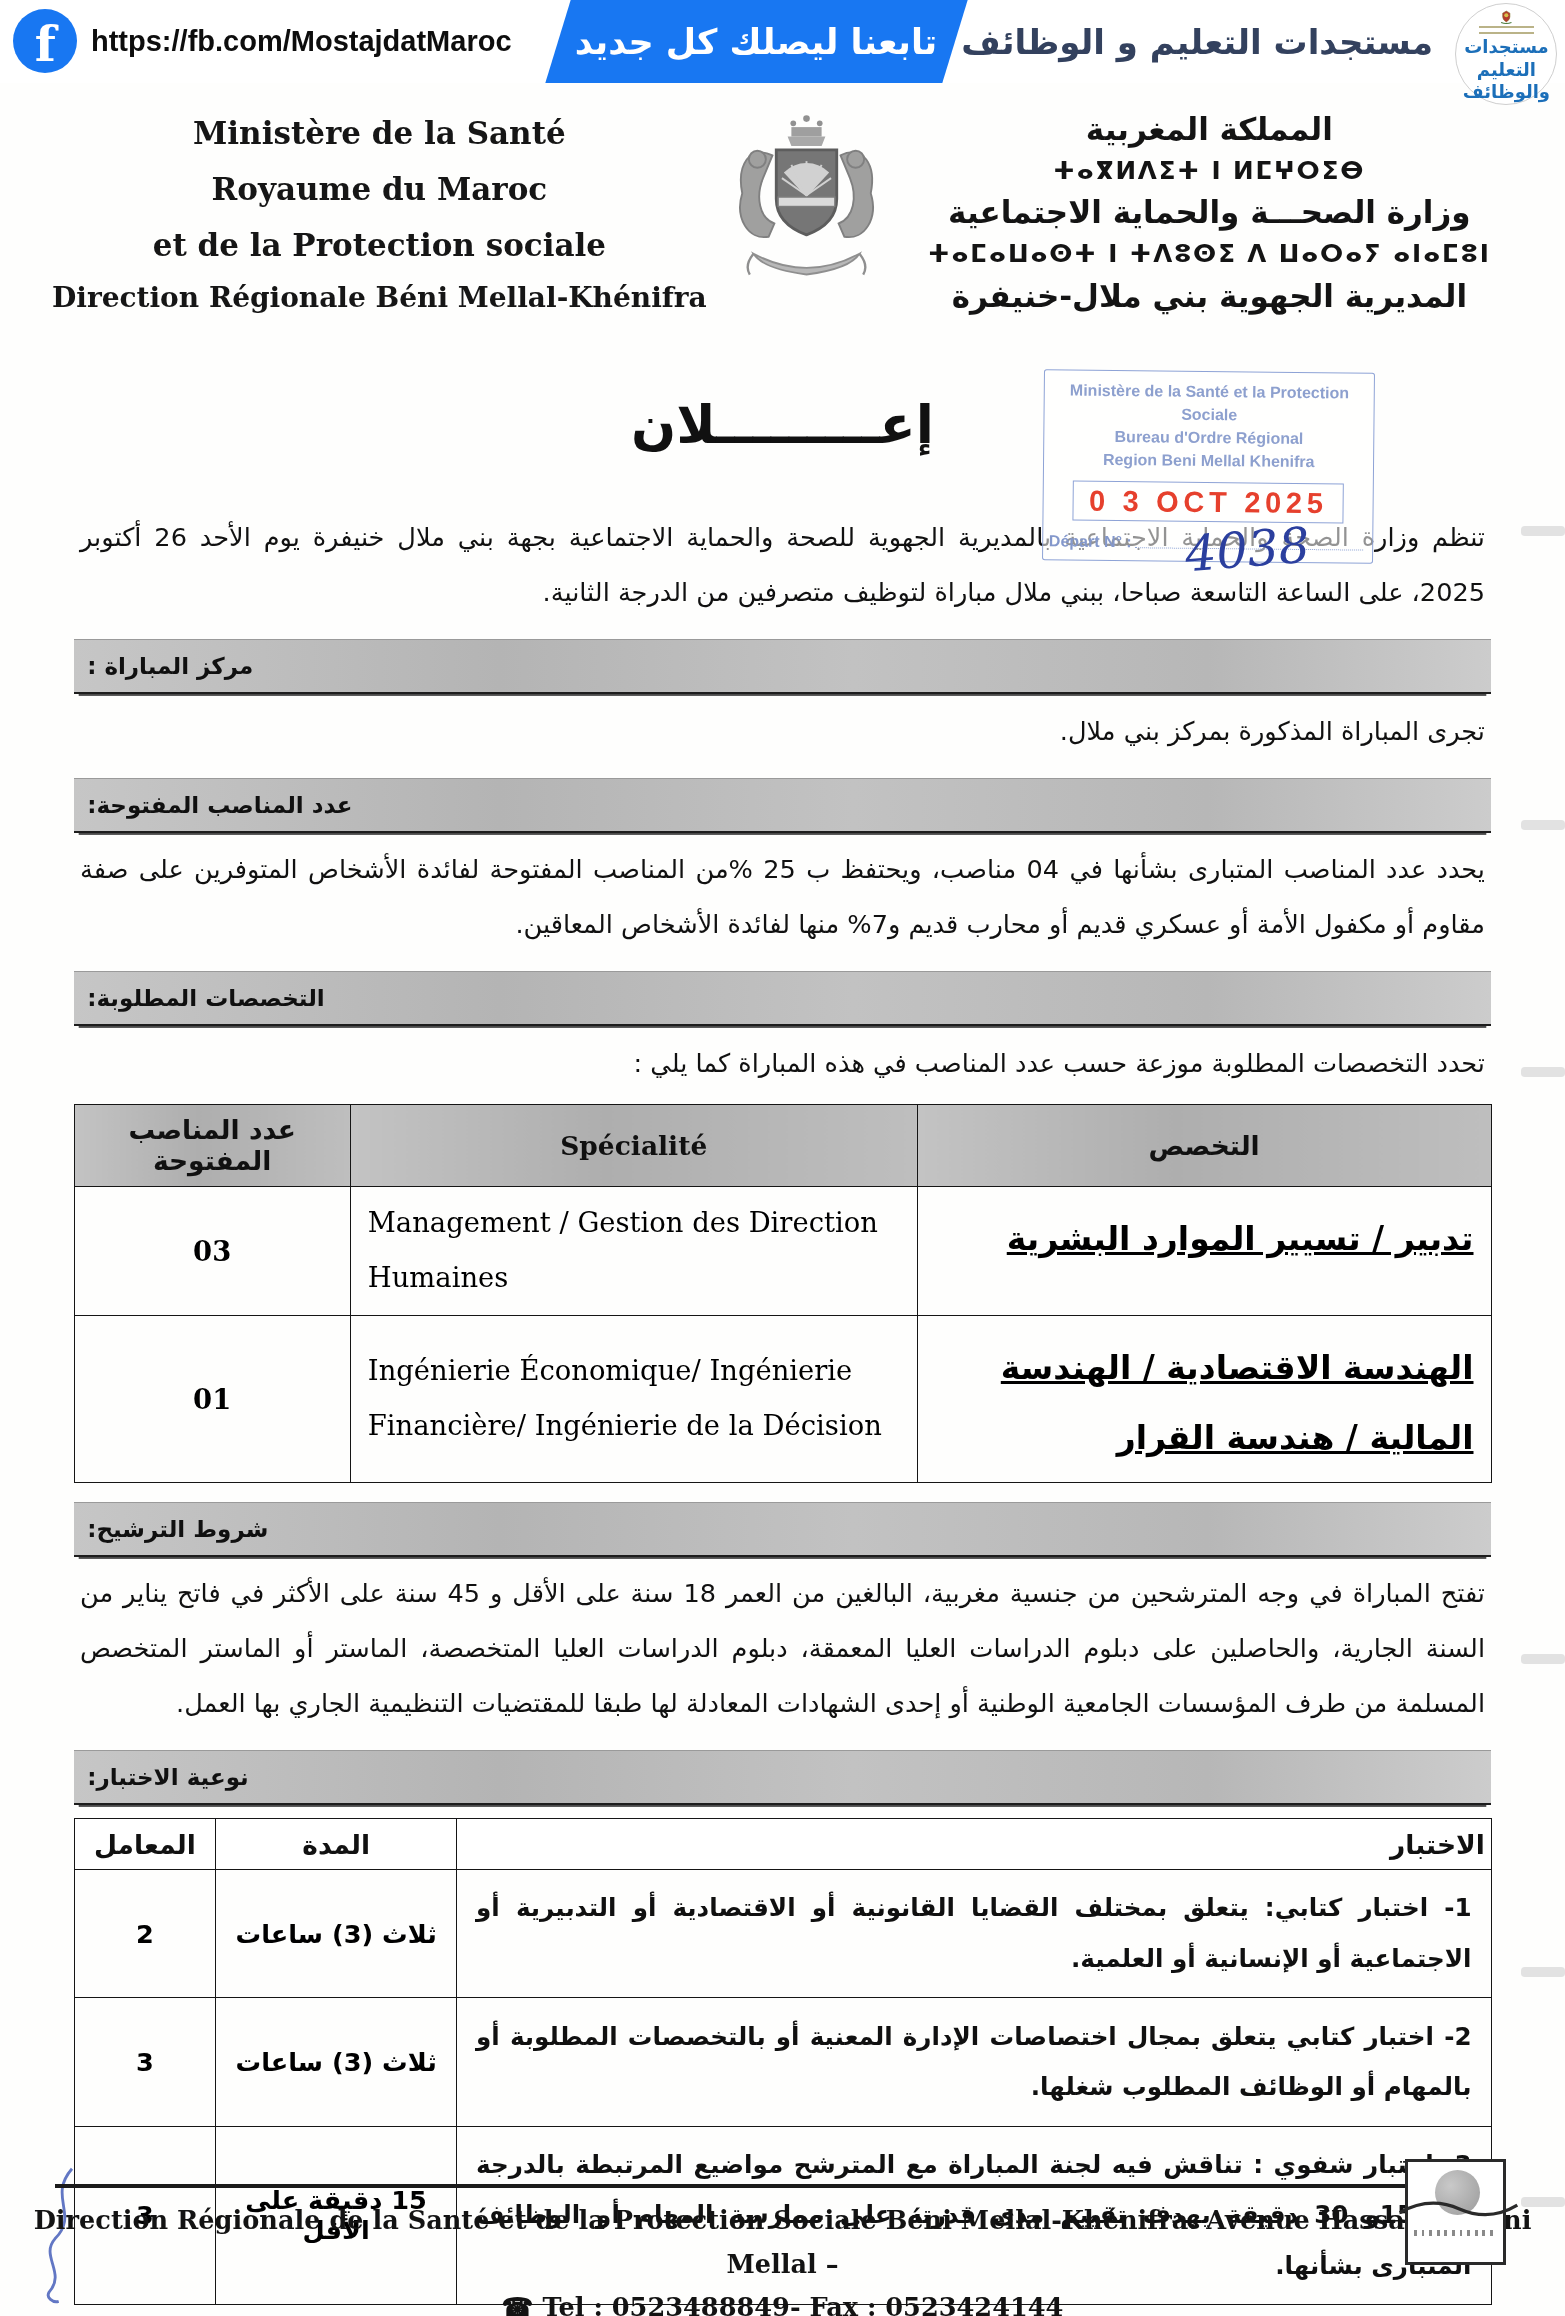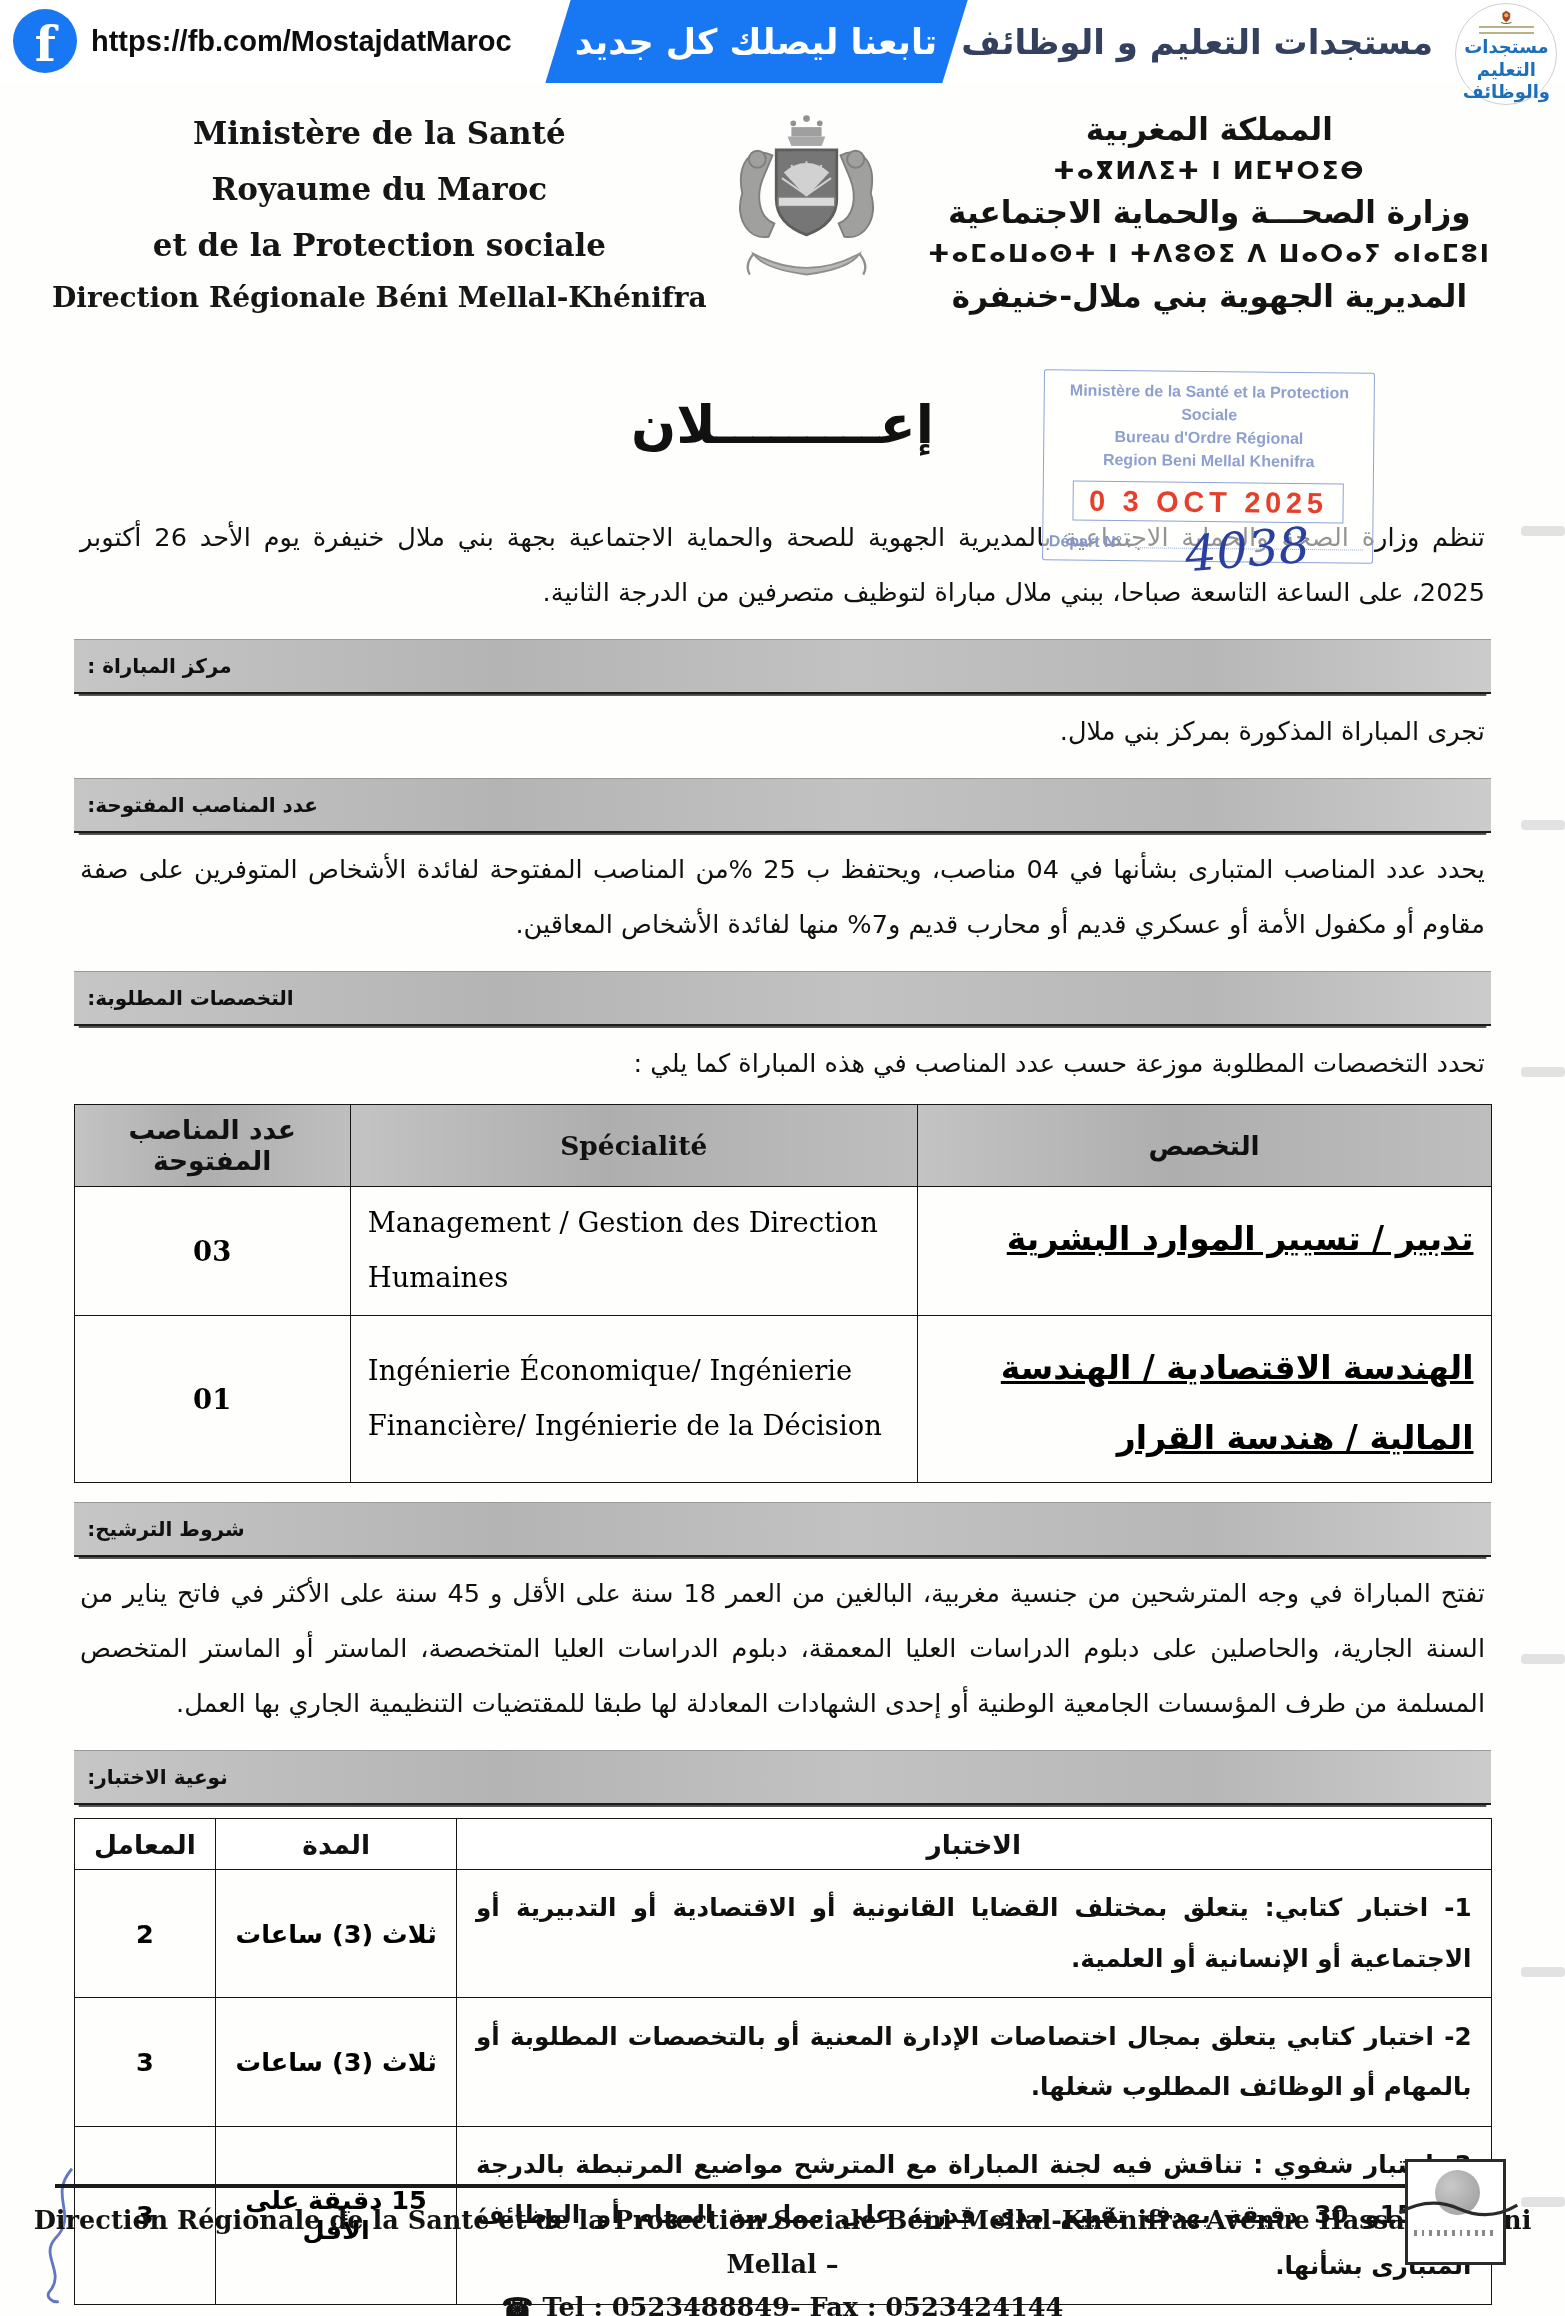--- a/index.html
+++ b/index.html
@@ -57,36 +57,36 @@
   .para{direction:rtl;text-align:justify;margin:9.5px 80px 0;font-size:25.6px;font-weight:normal;
         line-height:2.15;color:#111;}
   .para.first{margin-top:55px;}
 
   
   .bar{margin:19px 74px 0;height:55px;display:flex;align-items:center;justify-content:flex-end;
        padding:0 13.2px;box-sizing:border-box;direction:rtl;
        background:linear-gradient(90deg,#c6c6c6 0%,#b4b4b4 30%,#c2c2c2 55%,#b7b7b7 80%,#cccccc 100%);
        border-top:0.9px solid #9a9a9a;border-bottom:2.8px solid #1d1d1d;
        box-shadow:0 6.6px 0 -4.7px #4a4a4a;
-       font-size:20px;font-weight:bold;color:#101010;}
+       font-size:23px;font-weight:bold;color:#101010;}
 
   
   table{border-collapse:collapse;margin:13.2px auto 0;width:1418px;direction:rtl;}
   th,td{border:1.9px solid #151515;}
   .t1 th{background:linear-gradient(90deg,#c3c3c3,#aeaeae 45%,#bebebe);
          font-size:26.5px;font-weight:bold;padding:9.5px 5.7px;color:#111;}
   .t1 th.fr{font-family:"DejaVu Serif",serif;}
   .t1 .c-takh{width:40.5%;} .t1 .c-spec{width:40%;} .t1 .c-num{width:19.5%;}
   .t1 td{padding:9.5px 17px;}
   .t1 td.ar{font-size:33px;font-weight:bold;text-align:right;line-height:2.1;vertical-align:top;padding-top:17px;text-decoration:underline;}
   .t1 td.fr{direction:ltr;text-align:left;font-family:"DejaVu Serif",serif;font-size:27.4px;line-height:2.0;vertical-align:middle;}
   .t1 td.num{text-align:center;font-family:"DejaVu Serif",serif;font-size:27.4px;font-weight:bold;}
 
   .t2 th{background:#fff;font-size:26.5px;font-weight:bold;padding:9.5px 5.7px;color:#111;}
-  .t2 .c-exam{width:73%;} .t2 .c-dur{width:17%;} .t2 .c-coef{width:10%;}
+  .t2 .c-exam{width:73%;text-align:right;} .t2 .c-dur{width:17%;} .t2 .c-coef{width:10%;}
   .t2 td{padding:13.2px 19px;}
   .t2 td.exam{font-size:24.6px;font-weight:bold;text-align:justify;line-height:2.05;color:#101010;}
   .t2 td.mid{text-align:center;font-size:25.6px;font-weight:bold;}
 
   
   .footer{position:absolute;left:0;right:0;bottom:19px;height:114px;}
   .footer-rule{position:absolute;left:55px;right:150px;top:0;height:3.8px;background:#1b1b1b;}
   .footer-text{position:absolute;left:0;right:0;top:15px;text-align:center;
                font-family:"DejaVu Serif",serif;font-weight:bold;font-size:25.6px;color:#131313;line-height:1.7;}
   .footer-logo{position:absolute;right:59px;top:-24.6px;width:95px;height:100px;border:3.8px solid #2a2a2a;

